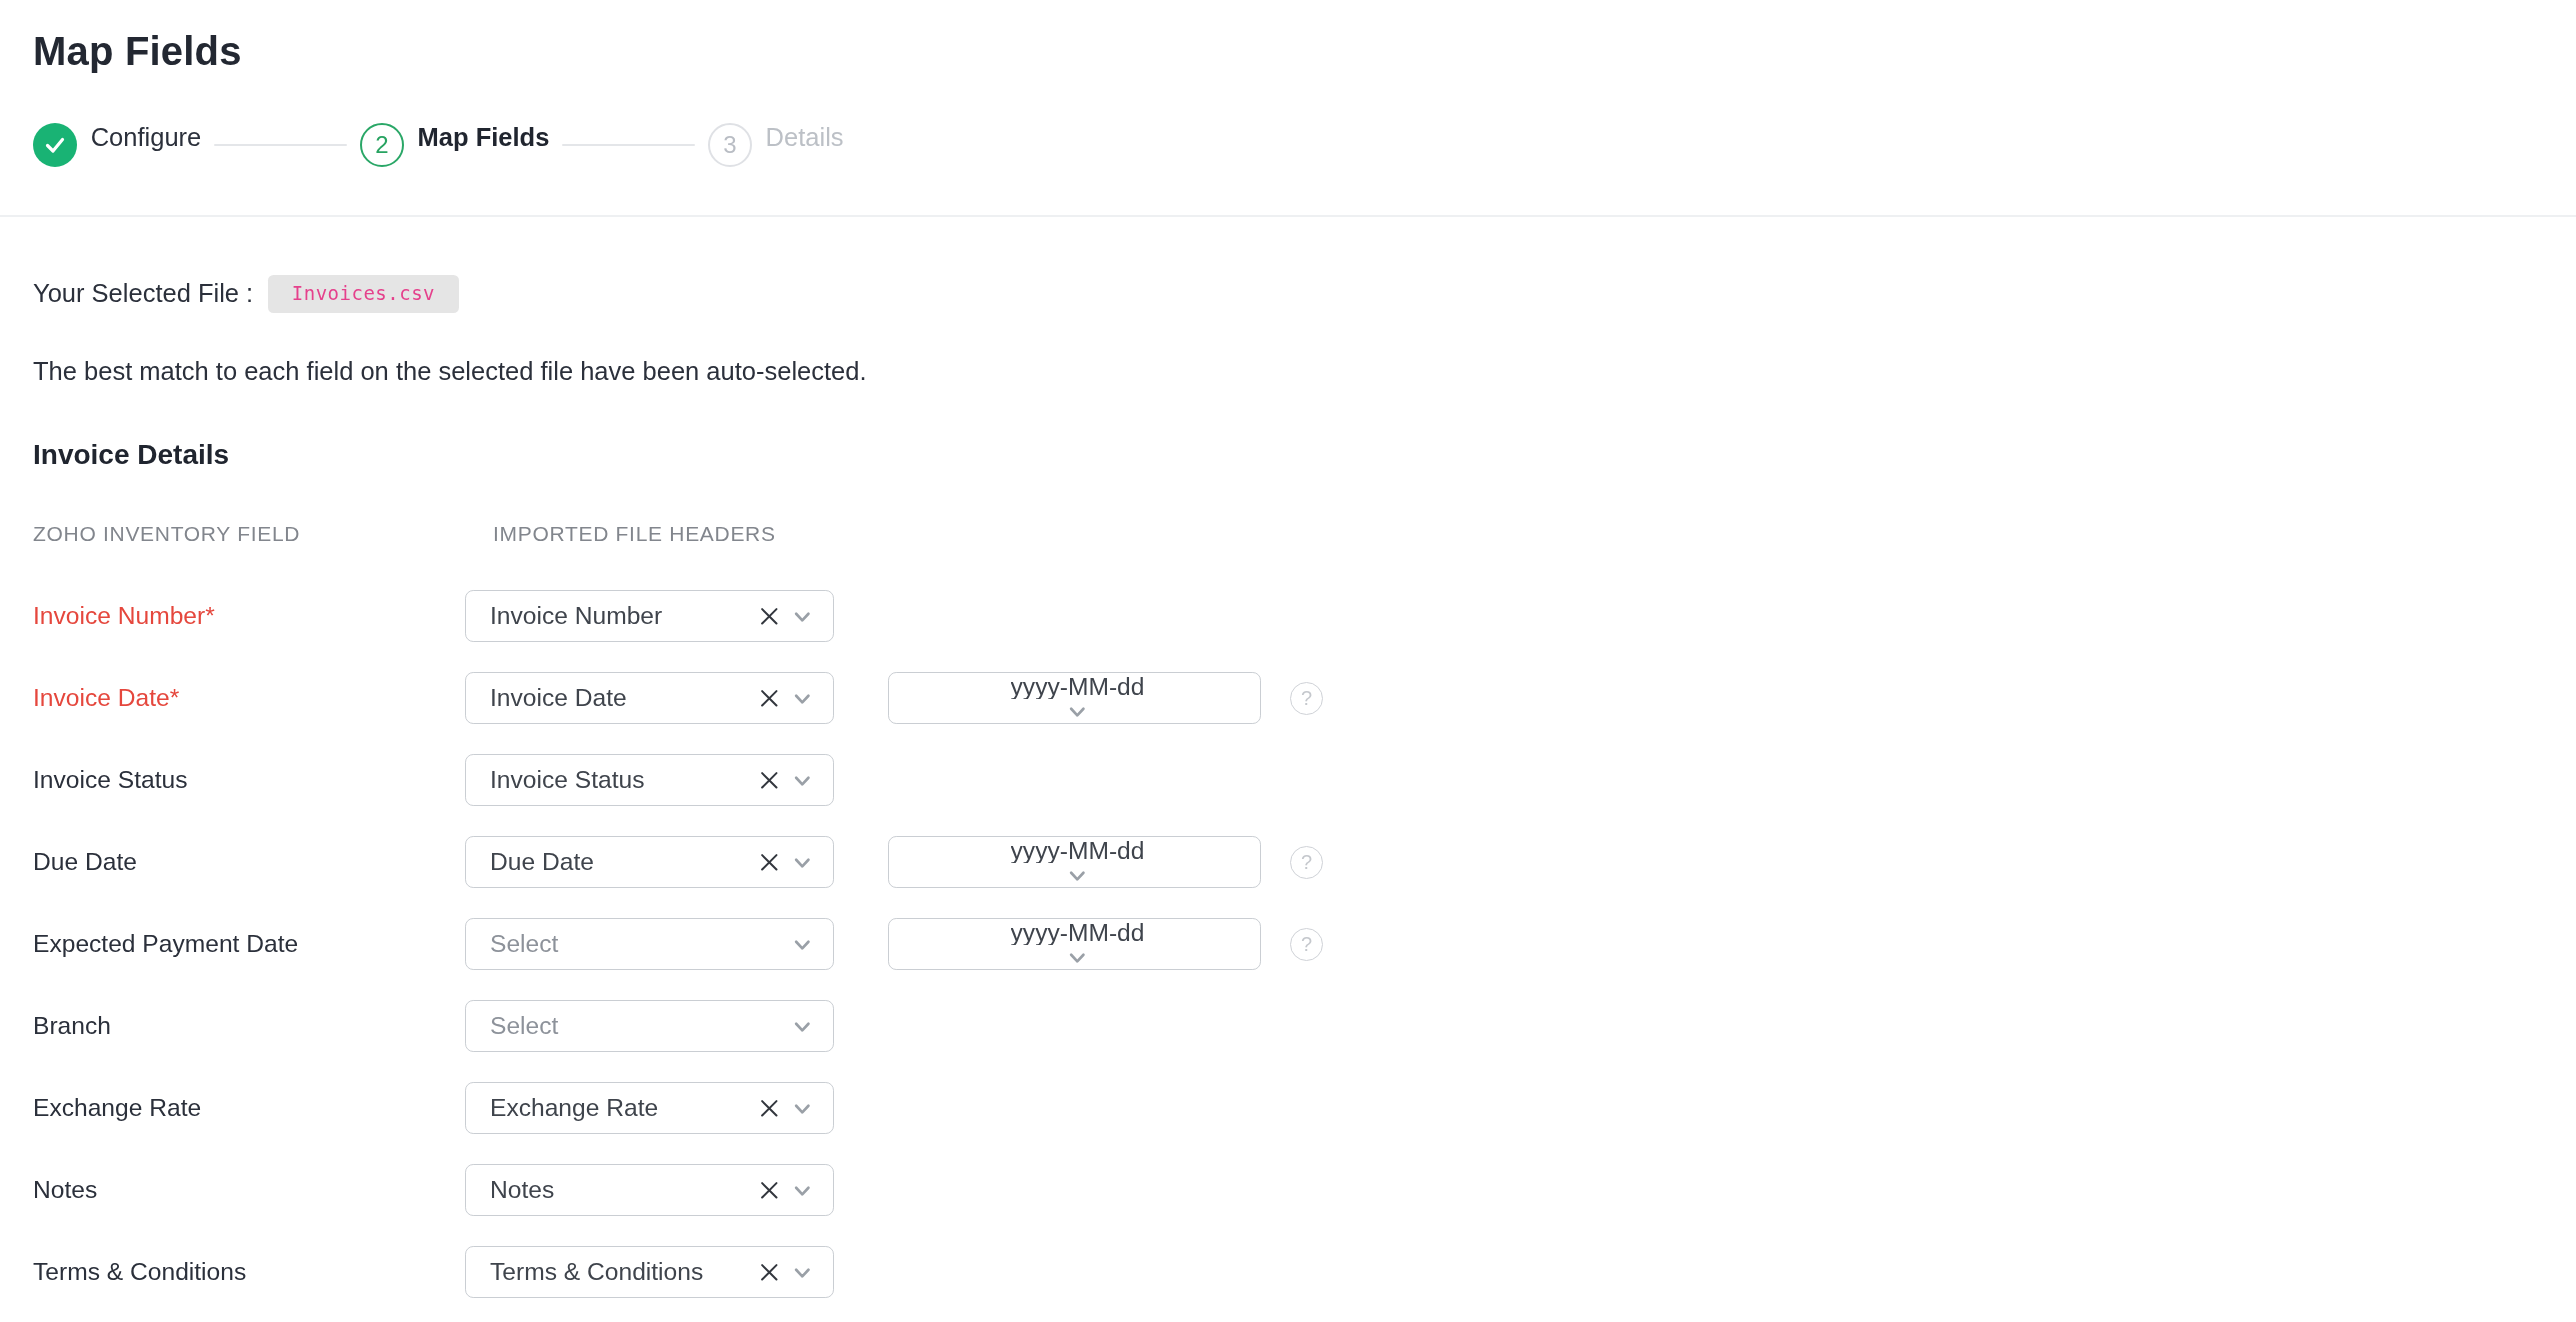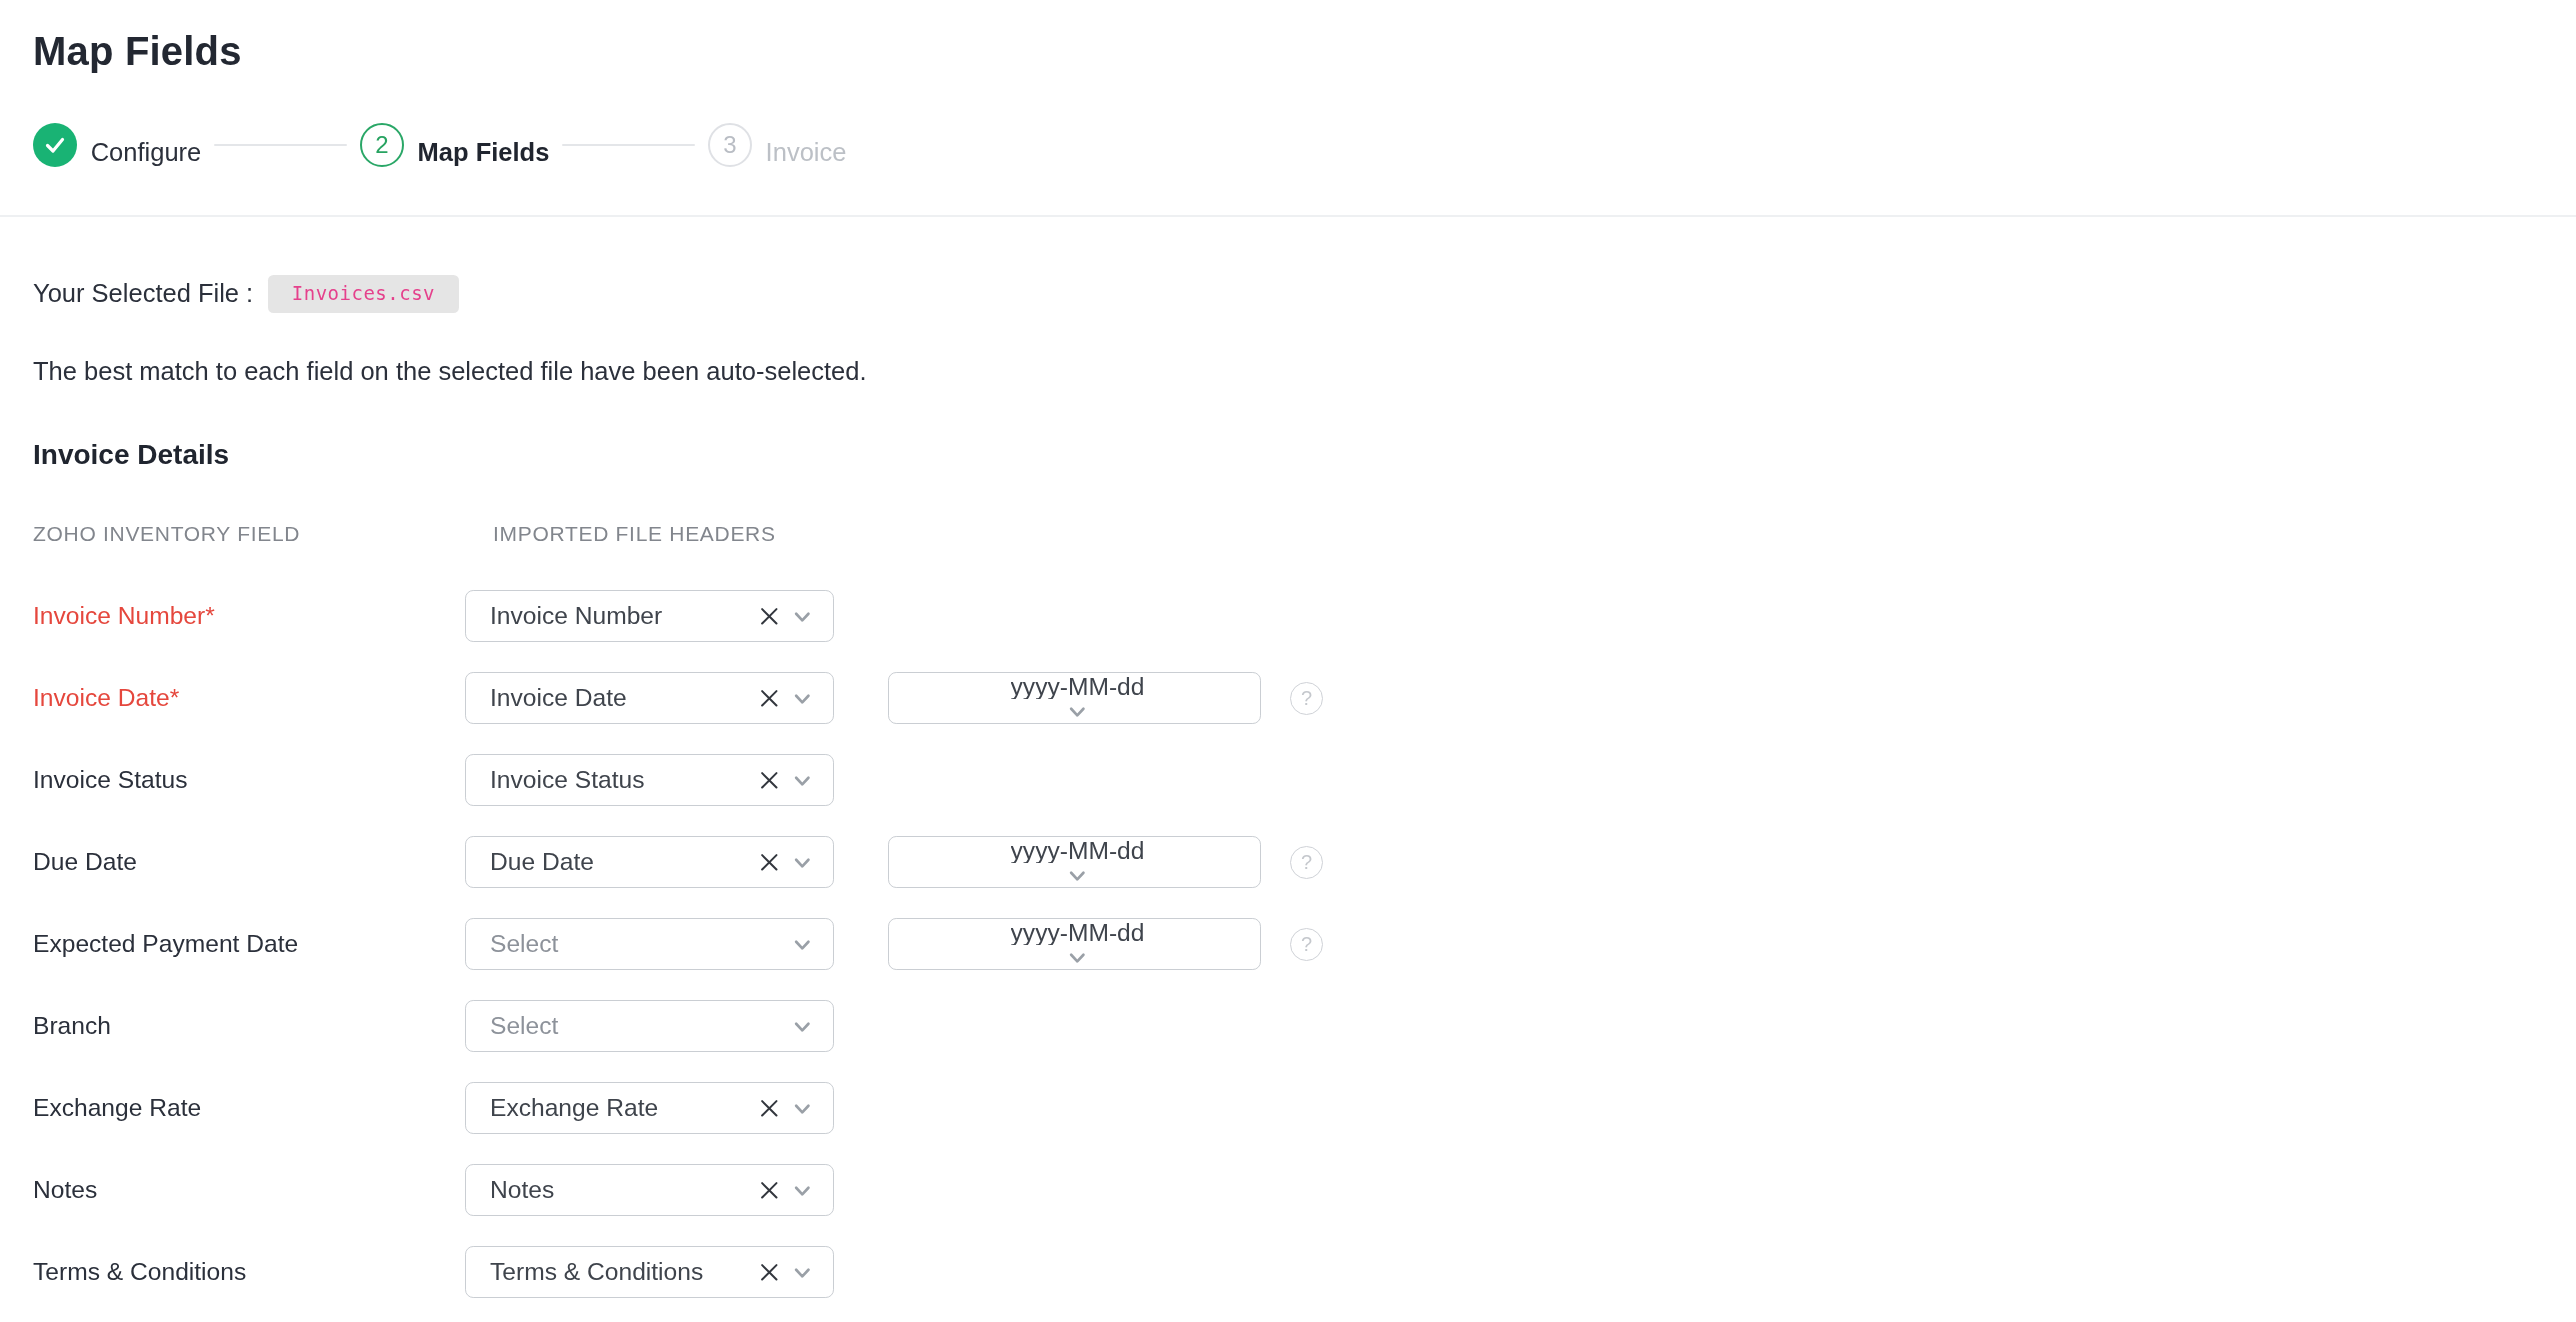--- a/index.html
+++ b/index.html
@@ -24,21 +24,21 @@
     letter-spacing: 0.2px;
   }
 
   
   .stepper {
     display: flex;
     align-items: center;
     margin-top: 46px;
     height: 46px;
   }
-  .step { display: flex; align-items: flex-end; }
+  .step { display: flex; align-items: flex-start; }
   .step-circle {
     width: 44px; height: 44px;
     border-radius: 50%;
     display: flex; align-items: center; justify-content: center;
     font-size: 24px;
     flex: none;
   }
   .step-circle.done { background: #19b374; }
   .step-circle.done svg { display: block; }
   .step-circle.active {
@@ -189,21 +189,21 @@
 
     <div class="step">
       <div class="step-circle active">2</div>
       <span class="step-label active">Map Fields</span>
     </div>
 
     <div class="connector"></div>
 
     <div class="step">
       <div class="step-circle upcoming">3</div>
-      <span class="step-label upcoming">Invoice</span>
+      <span class="step-label upcoming">Details</span>
     </div>
   </div>
 </div>
 
 <div class="divider"></div>
 
 <div class="pad">
   <div class="file-row">
     <span class="file-label">Your Selected File :</span>
     <span class="file-chip">Invoices.csv</span>

